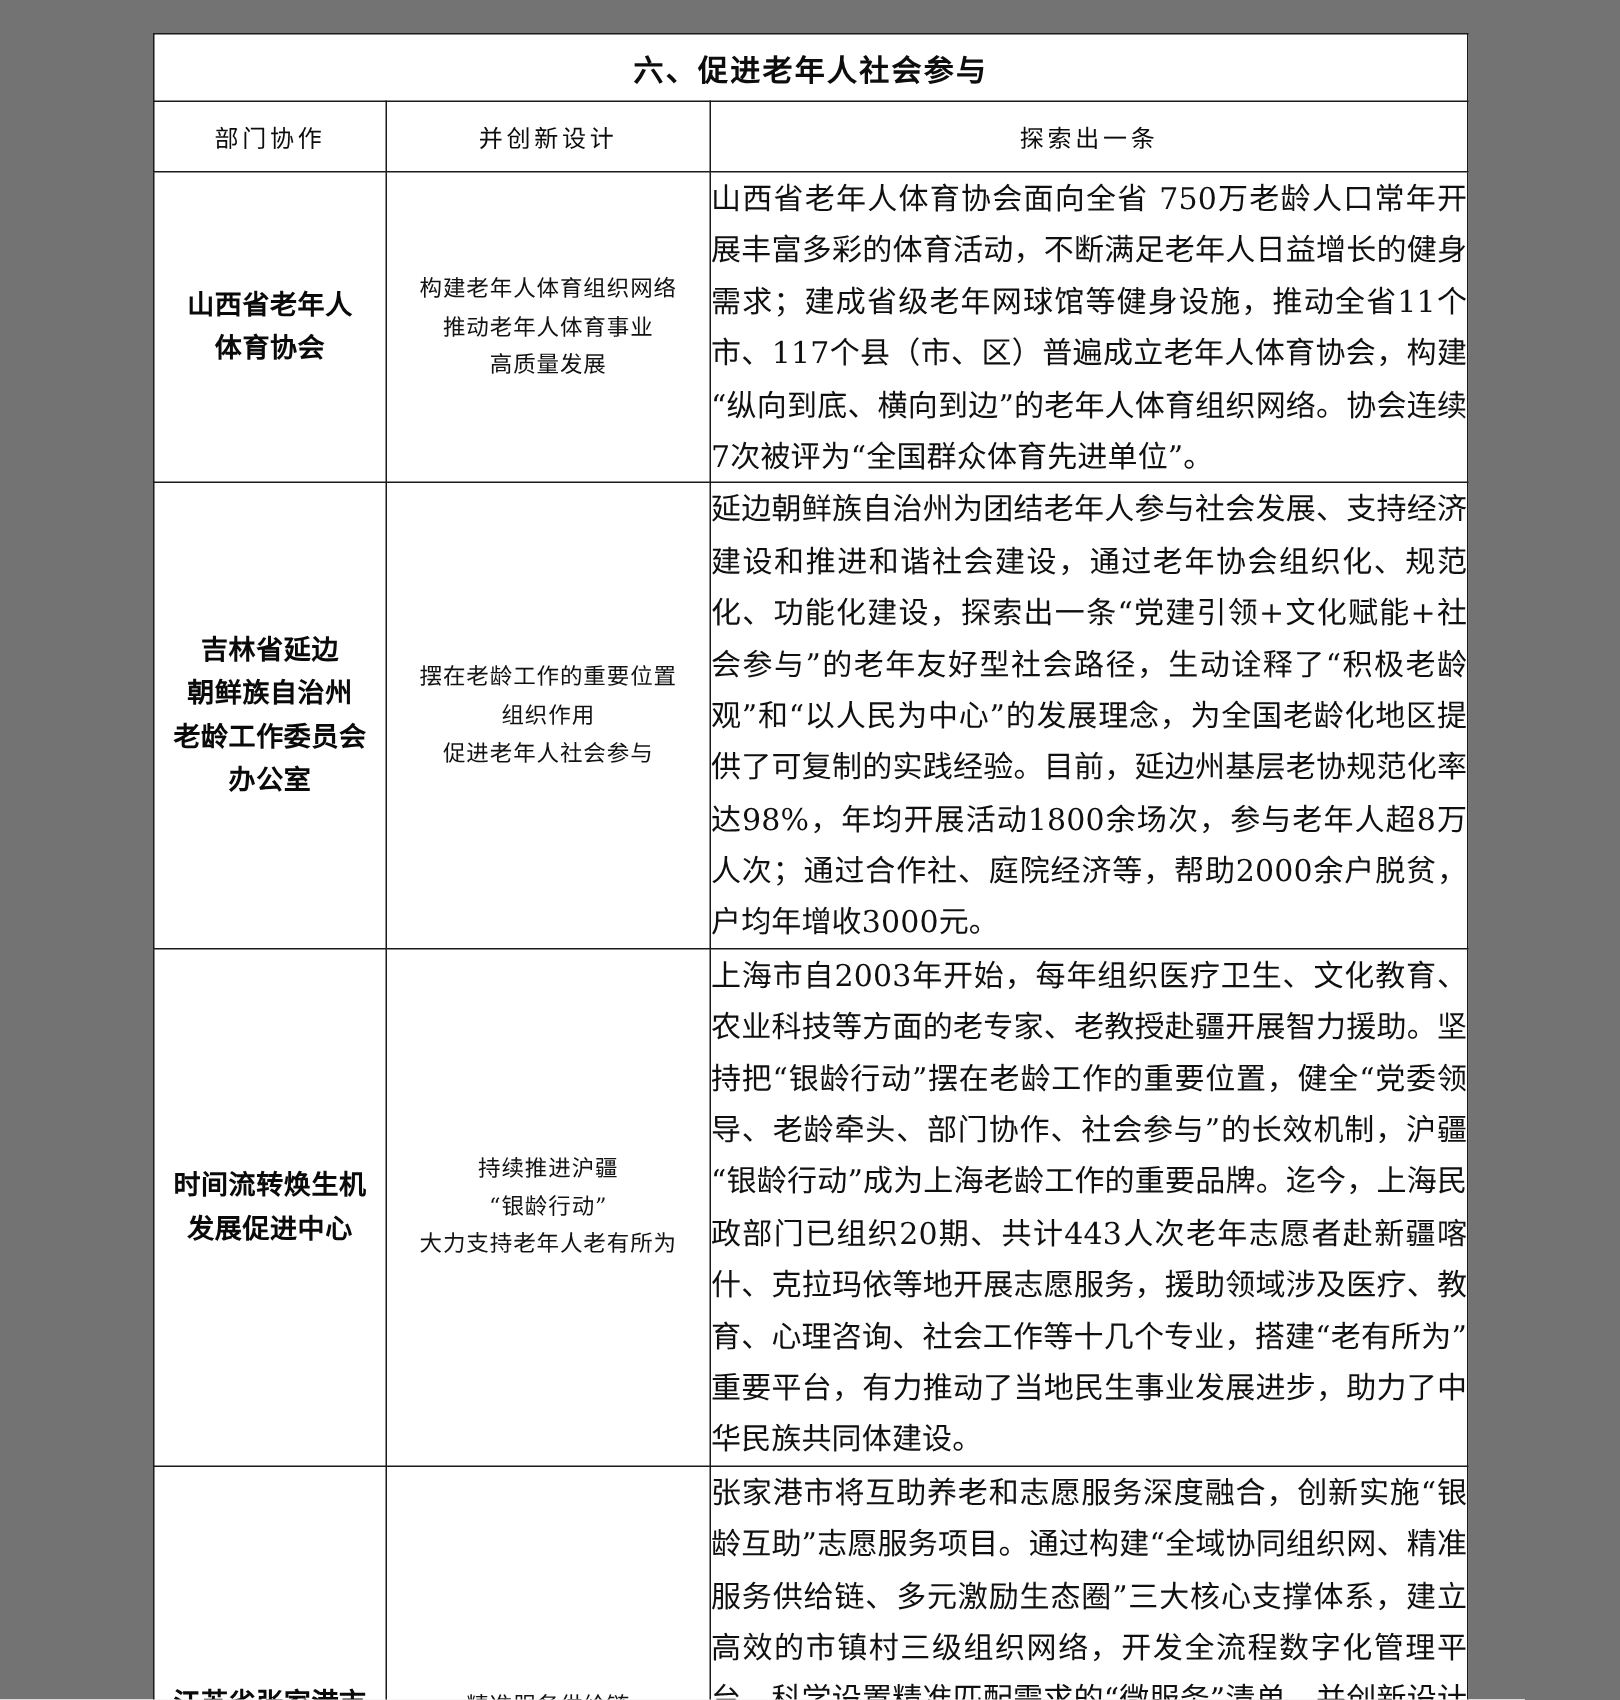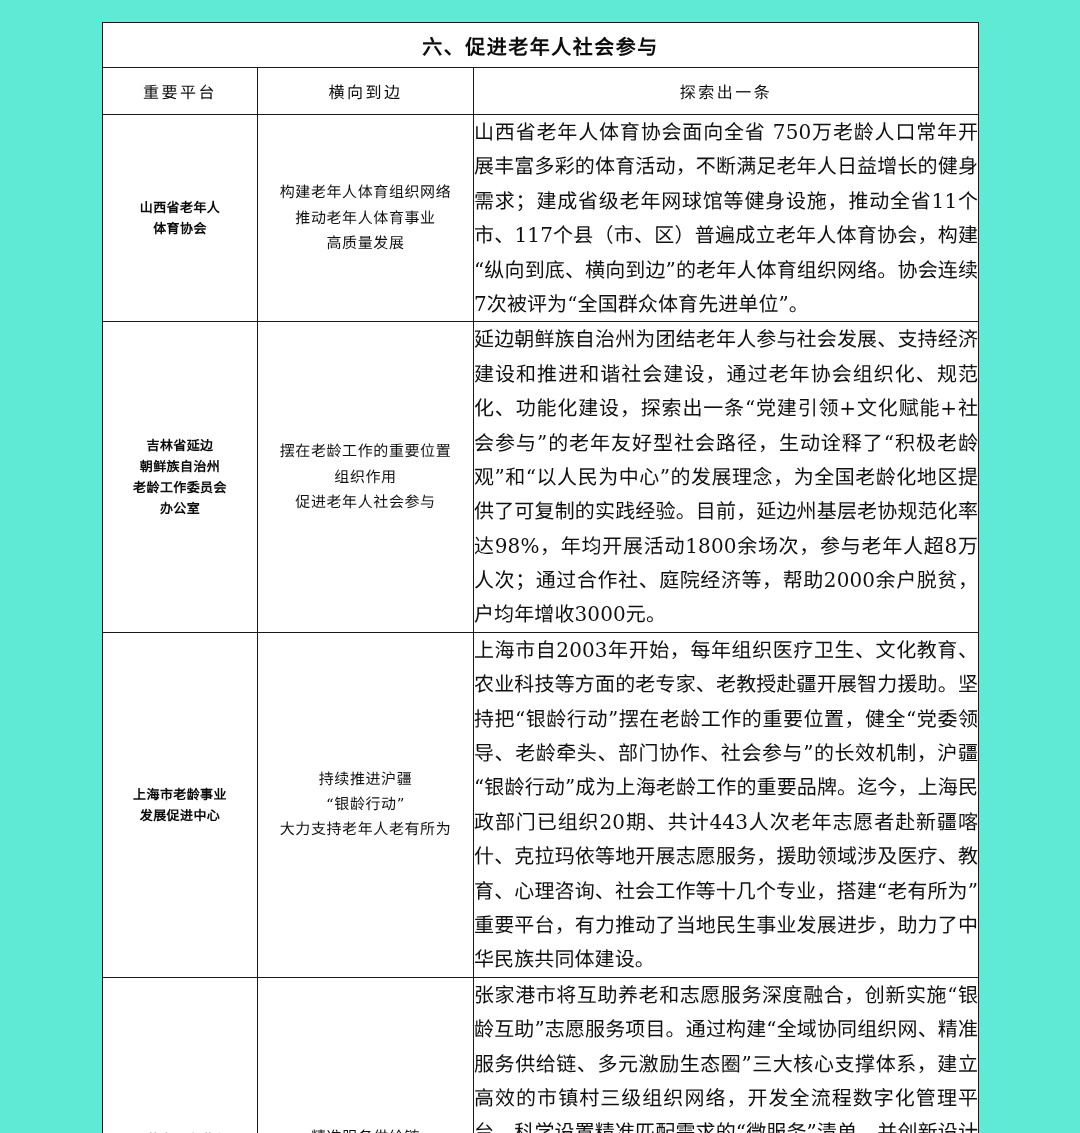--- a/index.html
+++ b/index.html
@@ -13,21 +13,21 @@
     height: 1133px;
     font-family: "DejaVu Serif", "Liberation Serif", serif;
     color: #111111;
     overflow: hidden;
   }
 
   .page {
     position: relative;
     width: 1080px;
     height: 1133px;
-    background: #5eead4;
+    background: #737373;
     box-sizing: border-box;
   }
 
   .doc-table {
     position: absolute;
     left: 102px;
     top: 22px;
     width: 876px;
     border-collapse: collapse;
     table-layout: fixed;
@@ -75,21 +75,21 @@
   .col-name   { width: 216px; }
   .col-sum    { width: 505px; }
 
   .unit-cell {
     text-align: center;
     vertical-align: middle;
     padding: 10px 8px;
   }
   .unit-text {
     font-family: "DejaVu Sans", "Liberation Sans", sans-serif;
-    font-size: 13px;
+    font-size: 18px;
     font-weight: 700;
     line-height: 1.62;
     letter-spacing: 0.4px;
     color: #0a0a0a;
     white-space: pre-line;
   }
 
   .name-cell {
     text-align: center;
     vertical-align: middle;
@@ -142,24 +142,24 @@
     <tbody>
 
       <tr>
         <td class="title-cell" colspan="3">
           <span class="title-text">六、促进老年人社会参与</span>
         </td>
       </tr>
 
       <tr>
         <td class="header-cell">
-          <span class="header-text">重要平台</span>
+          <span class="header-text">部门协作</span>
         </td>
         <td class="header-cell">
-          <span class="header-text">横向到边</span>
+          <span class="header-text">并创新设计</span>
         </td>
         <td class="header-cell">
           <span class="header-text">探索出一条</span>
         </td>
       </tr>
 
       <tr class="row-1">
         <td class="unit-cell">
           <div class="unit-text">山西省老年人
 体育协会</div>
@@ -186,21 +186,21 @@
 组织作用
 促进老年人社会参与</div>
         </td>
         <td class="sum-cell">
           <div class="sum-text">延边朝鲜族自治州为团结老年人参与社会发展、支持经济建设和推进和谐社会建设，通过老年协会组织化、规范化、功能化建设，探索出一条“党建引领+文化赋能+社会参与”的老年友好型社会路径，生动诠释了“积极老龄观”和“以人民为中心”的发展理念，为全国老龄化地区提供了可复制的实践经验。目前，延边州基层老协规范化率达98%，年均开展活动1800余场次，参与老年人超8万人次；通过合作社、庭院经济等，帮助2000余户脱贫，户均年增收3000元。</div>
         </td>
       </tr>
 
       <tr class="row-3">
         <td class="unit-cell">
-          <div class="unit-text">上海市老龄事业
+          <div class="unit-text">时间流转焕生机
 发展促进中心</div>
         </td>
         <td class="name-cell">
           <div class="name-text">持续推进沪疆
 “银龄行动”
 大力支持老年人老有所为</div>
         </td>
         <td class="sum-cell">
           <div class="sum-text">上海市自2003年开始，每年组织医疗卫生、文化教育、农业科技等方面的老专家、老教授赴疆开展智力援助。坚持把“银龄行动”摆在老龄工作的重要位置，健全“党委领导、老龄牵头、部门协作、社会参与”的长效机制，沪疆“银龄行动”成为上海老龄工作的重要品牌。迄今，上海民政部门已组织20期、共计443人次老年志愿者赴新疆喀什、克拉玛依等地开展志愿服务，援助领域涉及医疗、教育、心理咨询、社会工作等十几个专业，搭建“老有所为”重要平台，有力推动了当地民生事业发展进步，助力了中华民族共同体建设。</div>
         </td>

